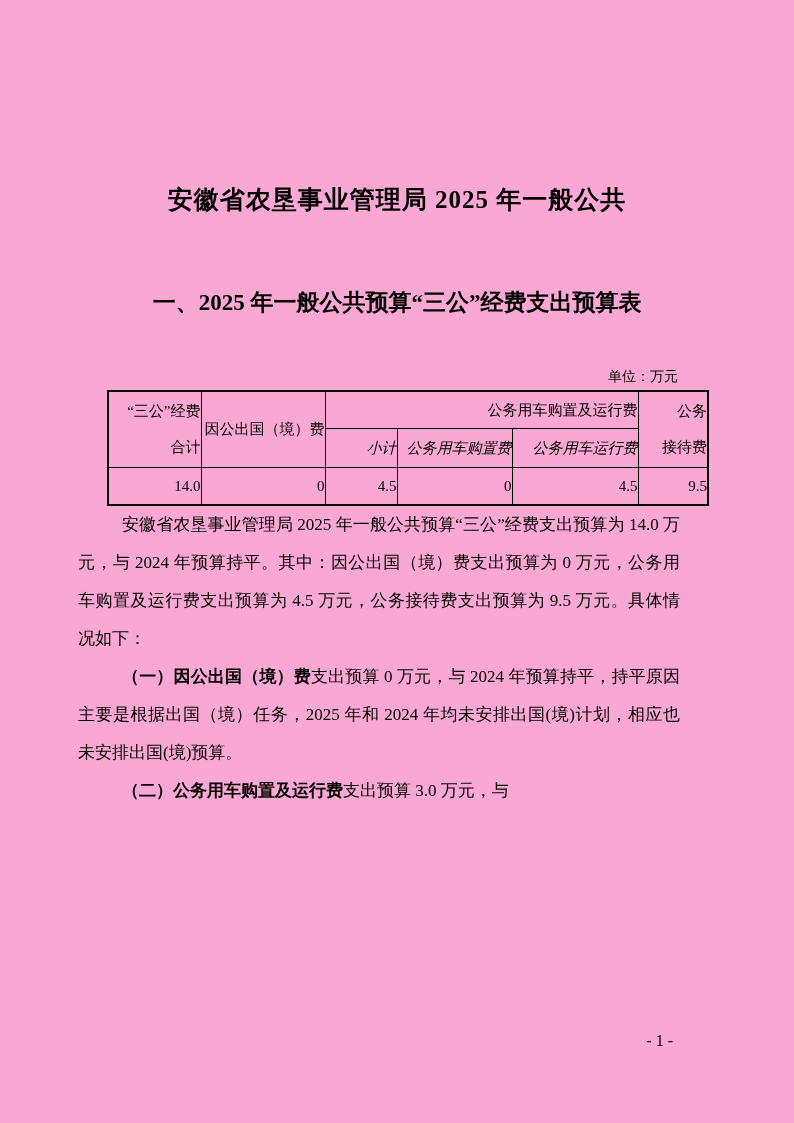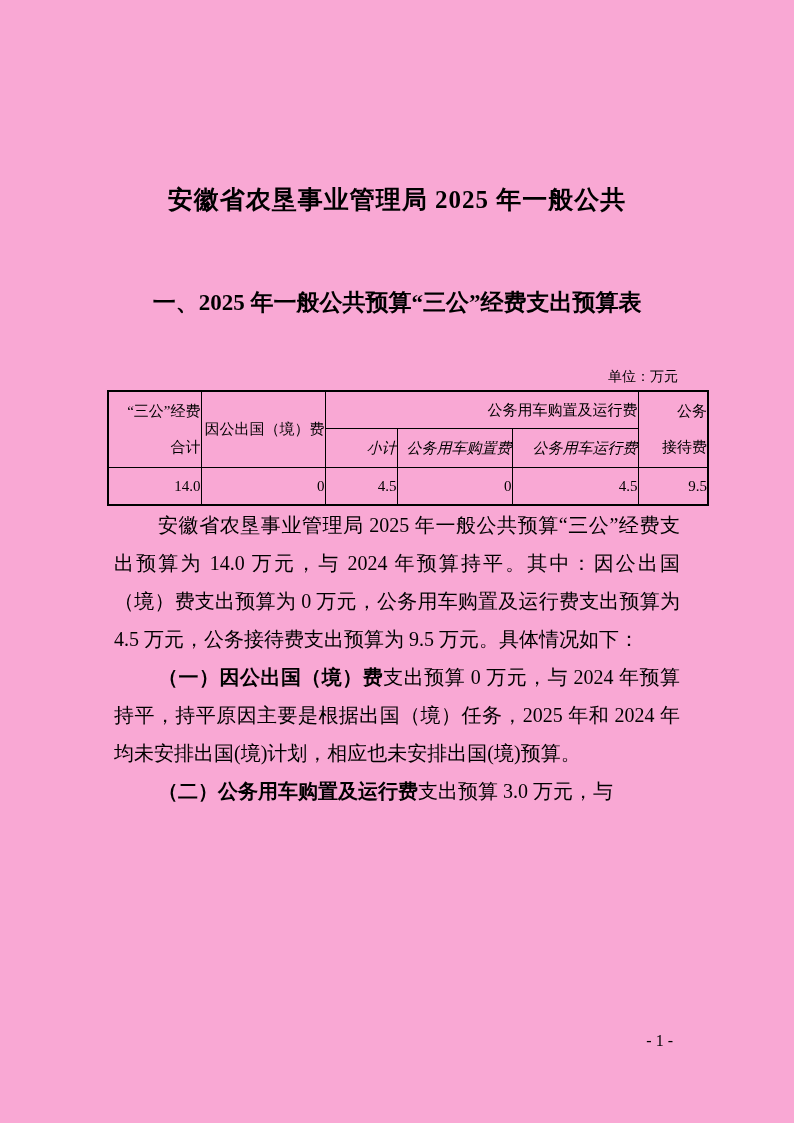--- a/index.html
+++ b/index.html
@@ -57,22 +57,22 @@
   .sec2-heading {
     margin: 42px 114px 0 113px;
     font-family: "Liberation Sans", sans-serif;
     font-weight: bold;
     font-size: 21px;
     line-height: 38px;
     text-indent: 44px;
     text-align: justify;
   }
   .body-para {
-    margin: 0 114px 0 114px;
-    font-size: 20px;
+    margin: 0 114px 0 78px;
+    font-size: 17px;
     line-height: 38px;
     text-indent: 44px;
     text-align: justify;
   }
   .body-para .lead-bold { font-weight: bold; }
   .page-footer {
     position: absolute;
     top: 1031px;
     right: 121px;
     font-size: 16px;

